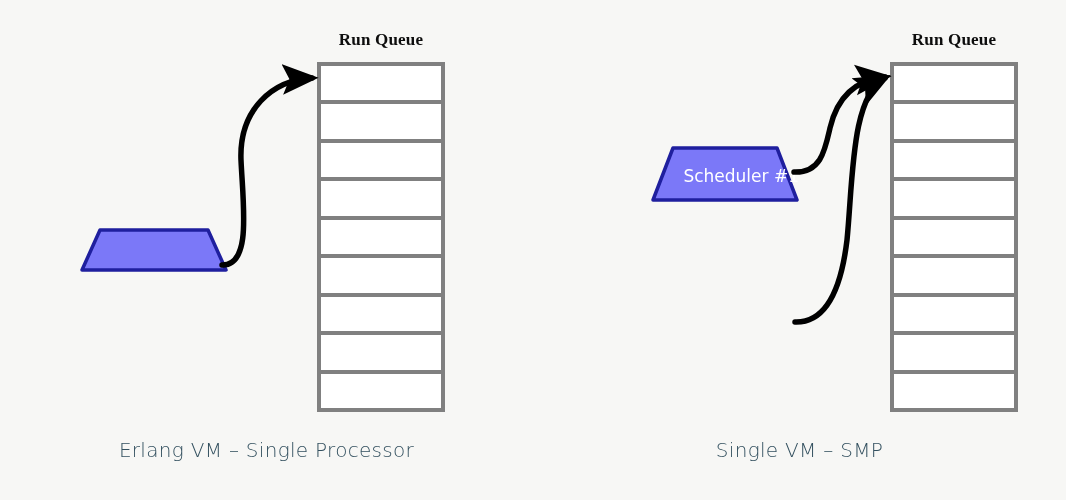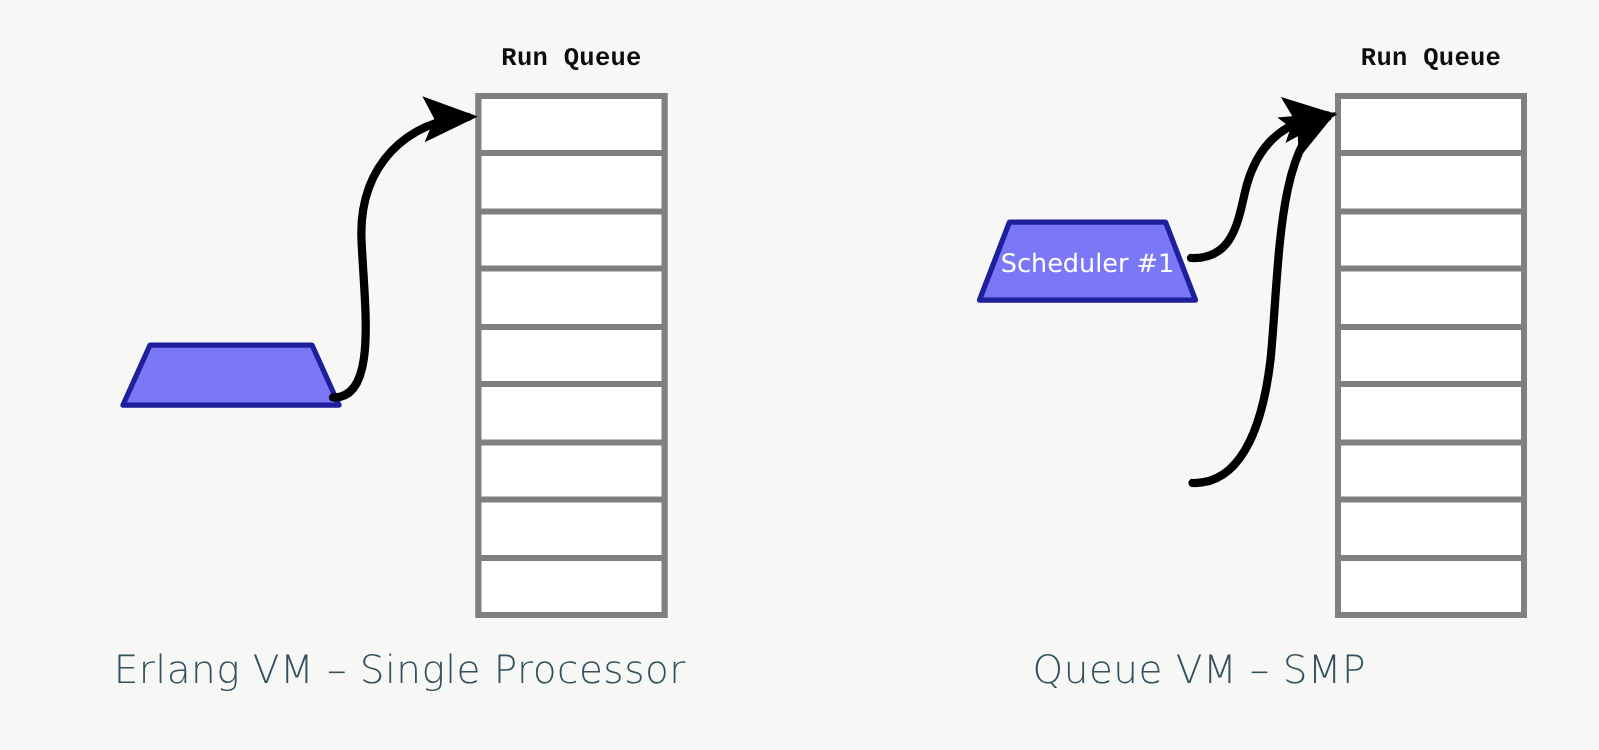--- a/index.html
+++ b/index.html
@@ -22,21 +22,21 @@
     position: absolute;
     top: 0;
     height: 500px;
   }
   #panel-single { left: 0; width: 533px; }
   #panel-smp   { left: 533px; width: 533px; }
 
   
   .queue-title {
     position: absolute;
-    font-family: Liberation Mono, monospace;
+    font-family: Liberation Serif, serif;
     font-size: 17px;
     font-weight: 600;
     color: #0d0d0d;
     letter-spacing: 0.2px;
     white-space: nowrap;
     text-align: center;
   }
   .queue {
     position: absolute;
     width: 128px;
@@ -80,21 +80,21 @@
   }
 
   
   .caption {
     position: absolute;
     bottom: 38px;
     left: 0;
     right: 0;
     text-align: center;
     font-family: "DejaVu Sans", sans-serif;
-    font-size: 26px;
+    font-size: 20px;
     font-weight: 300;
     color: #33505f;
     letter-spacing: 0.3px;
     white-space: nowrap;
   }
 </style>
 </head>
 <body>
 
 <div class="stage">
@@ -146,32 +146,32 @@
       <div class="queue-cell"></div>
       <div class="queue-cell"></div>
       <div class="queue-cell"></div>
       <div class="queue-cell"></div>
     </div>
 
     <div class="scheduler" style="left:118px; top:146px; width:148px; height:56px;">
       <svg width="148" height="56" viewBox="0 0 148 56">
         <polygon points="22,2 126,2 146,54 2,54" fill="#7b78f8" stroke="#1f1f9e" stroke-width="3.5" stroke-linejoin="round"></polygon>
       </svg>
-      <div class="sched-label" style="top:22px;">Scheduler #1</div>
+      <div class="sched-label" style="top:22px;text-align:right;">Scheduler #1</div>
     </div>
 
 
     <svg class="arrow-layer">
       <defs>
         <marker id="ah-smp" markerWidth="7" markerHeight="7" refX="5.4" refY="3" orient="auto" markerUnits="strokeWidth">
           <path d="M0,0.2 L6.6,3 L0,5.8 L1.3,3 Z" fill="#000000"></path>
         </marker>
       </defs>
 
       <path d="M 261,172 C 288,173 292,150 297,128 C 304,98 322,80 352,77" fill="none" stroke="#000000" stroke-width="5.5" stroke-linecap="round" marker-end="url(#ah-smp)"></path>
 
       <path d="M 262,322 C 292,323 308,290 314,240 C 320,180 318,96 352,78" fill="none" stroke="#000000" stroke-width="5.5" stroke-linecap="round" marker-end="url(#ah-smp)"></path>
     </svg>
 
-    <div class="caption">Queue VM – SMP</div>
+    <div class="caption">Single VM – SMP</div>
   </div>
 
 </div>
 
 </body></html>

